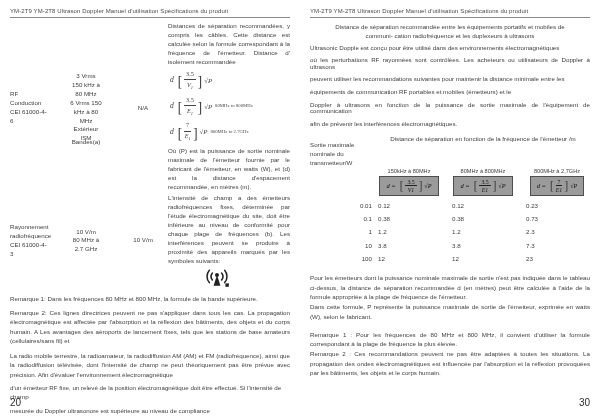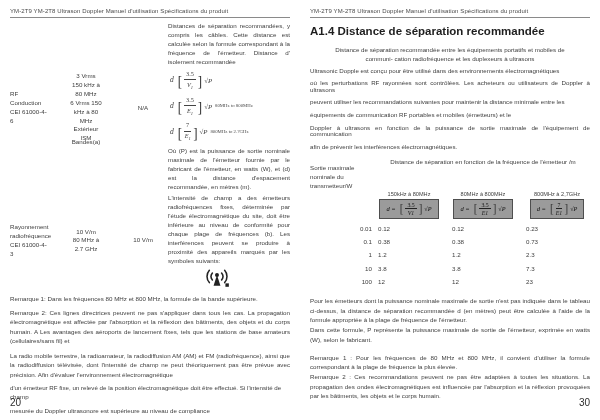--- a/index.html
+++ b/index.html
@@ -178,21 +178,20 @@
     <p class="para tight">d'un émetteur RF fixe, un relevé de la position électromagnétique doit être effectué. Si l'intensité de champ</p>
     <p class="para tight">mesurée du Doppler ultrasonore est supérieure au niveau de compliance</p>
     <p class="para tight">radiofréquence pour les applications mentionnées ci-dessus, le Doppler ultrasonore est</p>
 
     <div class="page-num">20</div>
   </div>
 
   <div class="page page-right">
     <div class="doc-header">YM-2T9 YM-2T8 Ultrason Doppler Manuel d'utilisation Spécifications du produit</div>
 
-    <h1 class="sec-title">A1.4 Distance de séparation recommandée</h1>
 
     <p class="intro-centered">Distance de séparation recommandée entre les équipements portatifs et mobiles de communi- cation radiofréquence et les duplexeurs à ultrasons</p>
 
     <p class="body-line">Ultrasonic Dopple est conçu pour être utilisé dans des environnements électromagnétiques</p>
     <p class="body-line">où les perturbations RF rayonnées sont contrôlées. Les acheteurs ou utilisateurs de Doppler à ultrasons</p>
     <p class="body-line">peuvent utiliser les recommandations suivantes pour maintenir la distance minimale entre les</p>
     <p class="body-line">équipements de communication RF portables et mobiles (émetteurs) et le</p>
     <p class="body-line">Doppler à ultrasons en fonction de la puissance de sortie maximale de l'équipement de communication</p>
     <p class="body-line">afin de prévenir les interférences électromagnétiques.</p>
 

